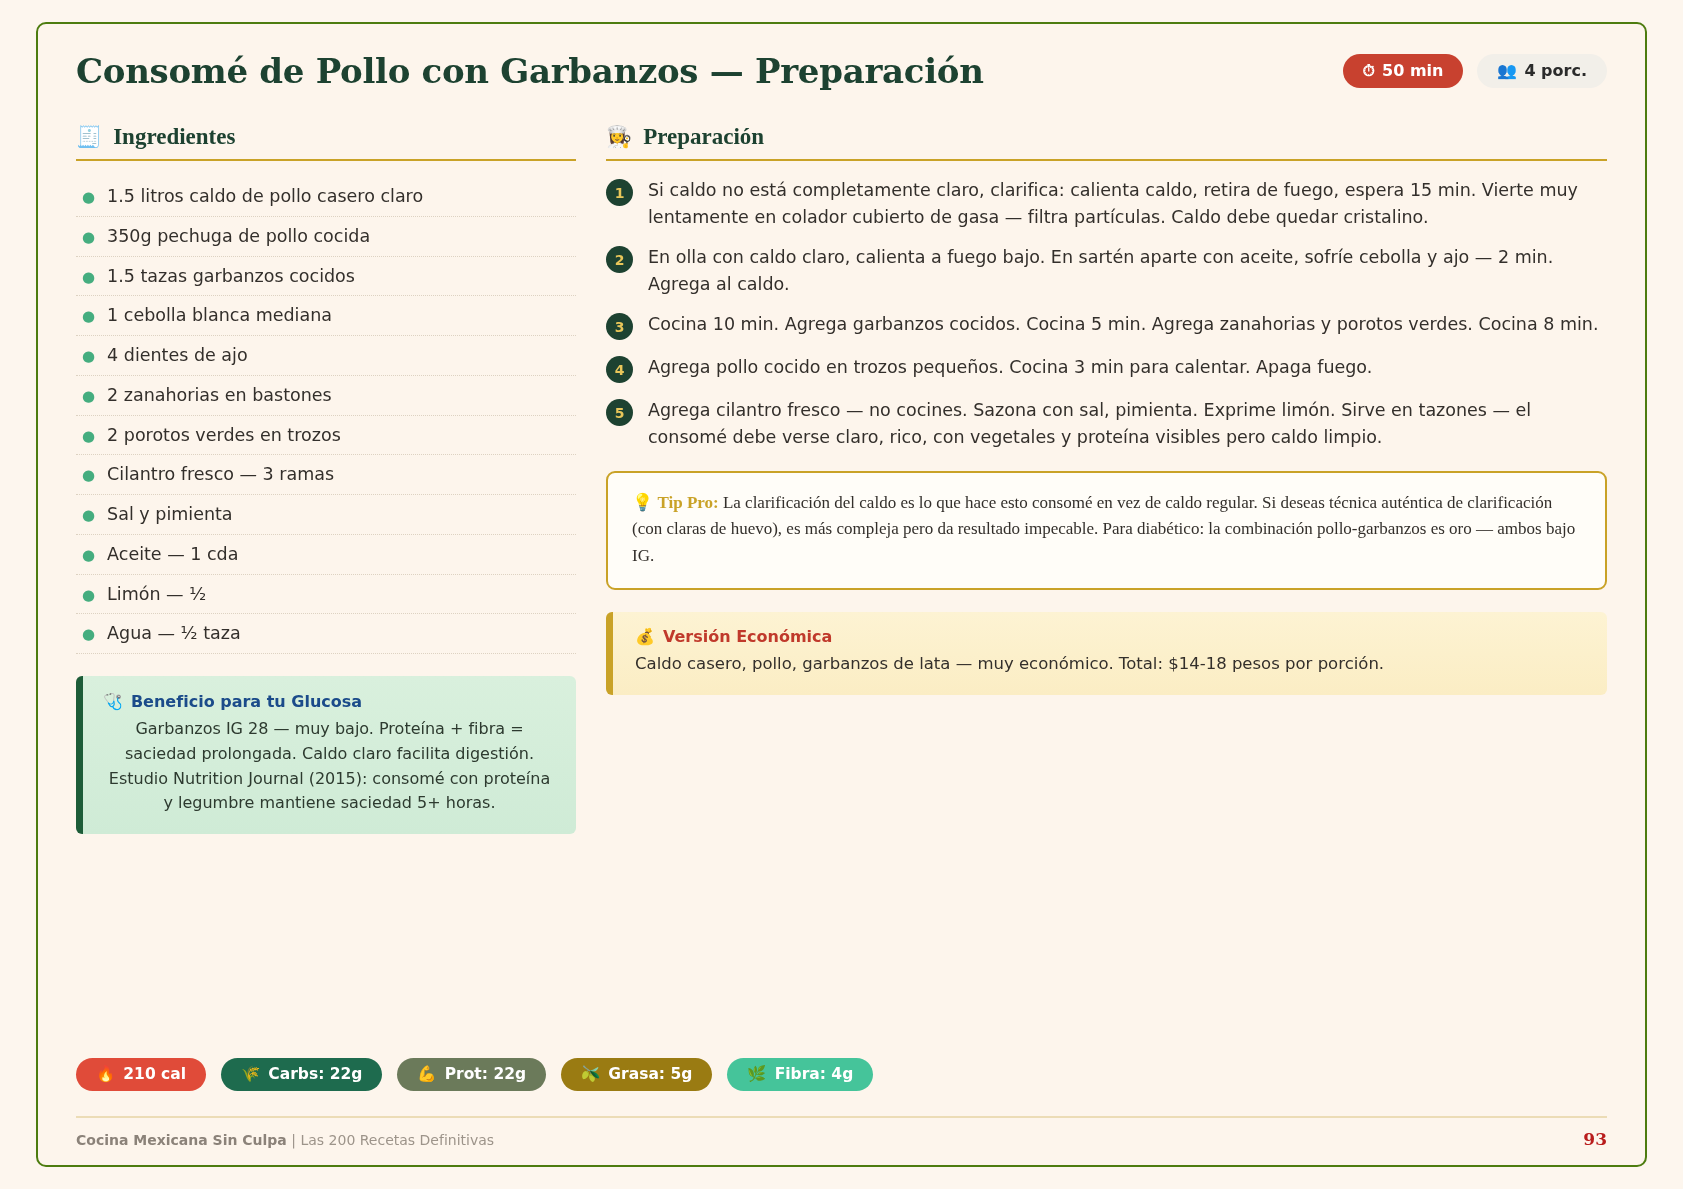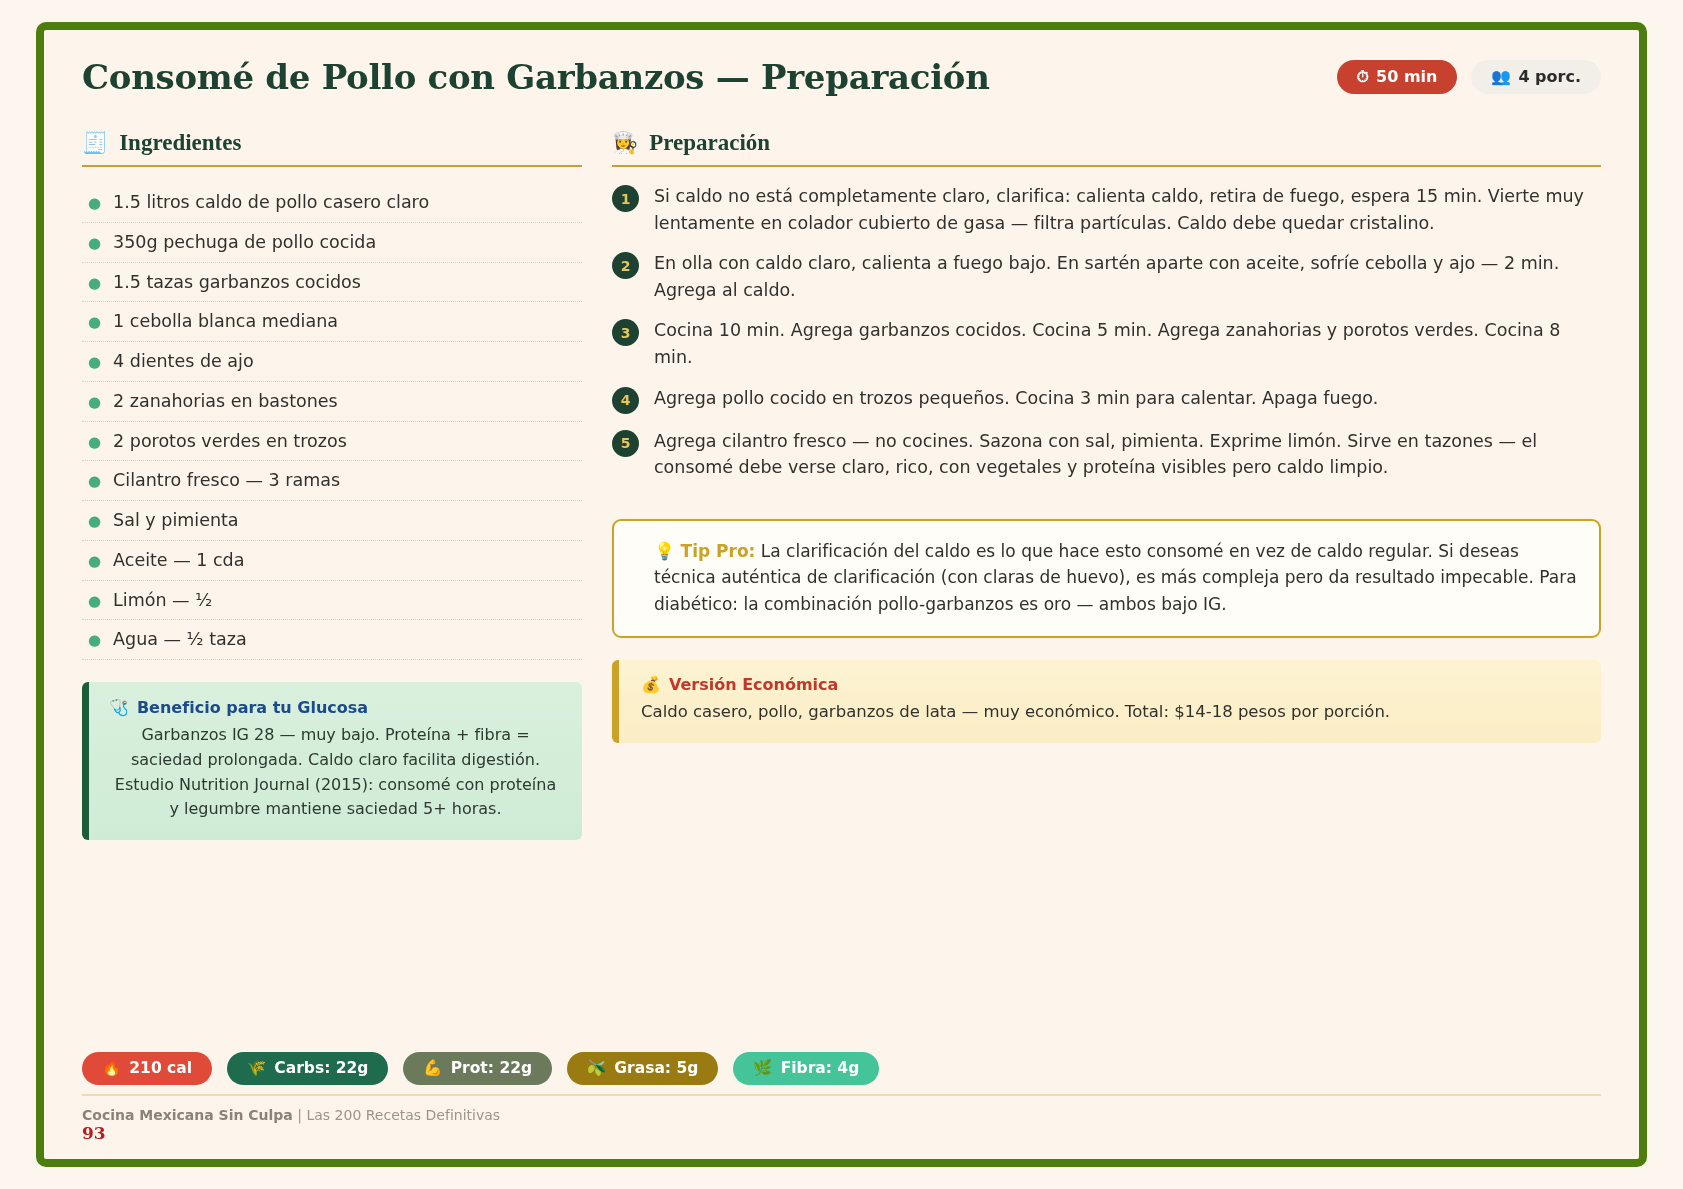--- a/index.html
+++ b/index.html
@@ -14,21 +14,21 @@
     -webkit-font-smoothing: antialiased;
   }
 
   .page {
     position: absolute;
     left: 36px;
     top: 22px;
     width: 1611px;
     height: 1145px;
     background: #fdf5ec;
-    border: 8px solid #4d7c0f;
+    border: 2px solid #4d7c0f;
     border-radius: 10px;
     box-sizing: border-box;
     overflow: hidden;
   }
 
   
   .header {
     position: relative;
     padding: 28px 38px 0 38px;
     height: 62px;
@@ -171,25 +171,26 @@
     margin-top: 2px;
   }
   .step-text {
     font-size: 17.5px;
     color: #332f2b;
     line-height: 1.52;
   }
 
   
   .tip-box {
-    margin-top: 38px;
+    margin-top: 20px;
     background: #fffdf8;
     border: 2px solid #c9a227;
     border-radius: 9px;
-    padding: 17px 22px 19px 40px;
+    padding: 17px 22px 19px 24px;
+    font-family: Liberation Serif, serif;
   }
   .tip-text {
     font-size: 17px;
     color: #332f2b;
     line-height: 1.56;
   }
   .tip-label {
     color: #c9a227;
     font-weight: bold;
   }
@@ -243,21 +244,20 @@
   .footer {
     position: absolute;
     left: 38px;
     right: 38px;
     bottom: 16px;
     border-top: 2px solid #ecdcb6;
     padding-top: 11px;
     display: flex;
     justify-content: space-between;
     align-items: baseline;
-    flex-direction: column;
   }
   .footer-left {
     font-size: 14px;
     color: #9d948a;
   }
   .footer-left b { color: #8b8279; }
   .footer-page {
     font-family: "DejaVu Serif", serif;
     font-size: 17px;
     font-weight: bold;

